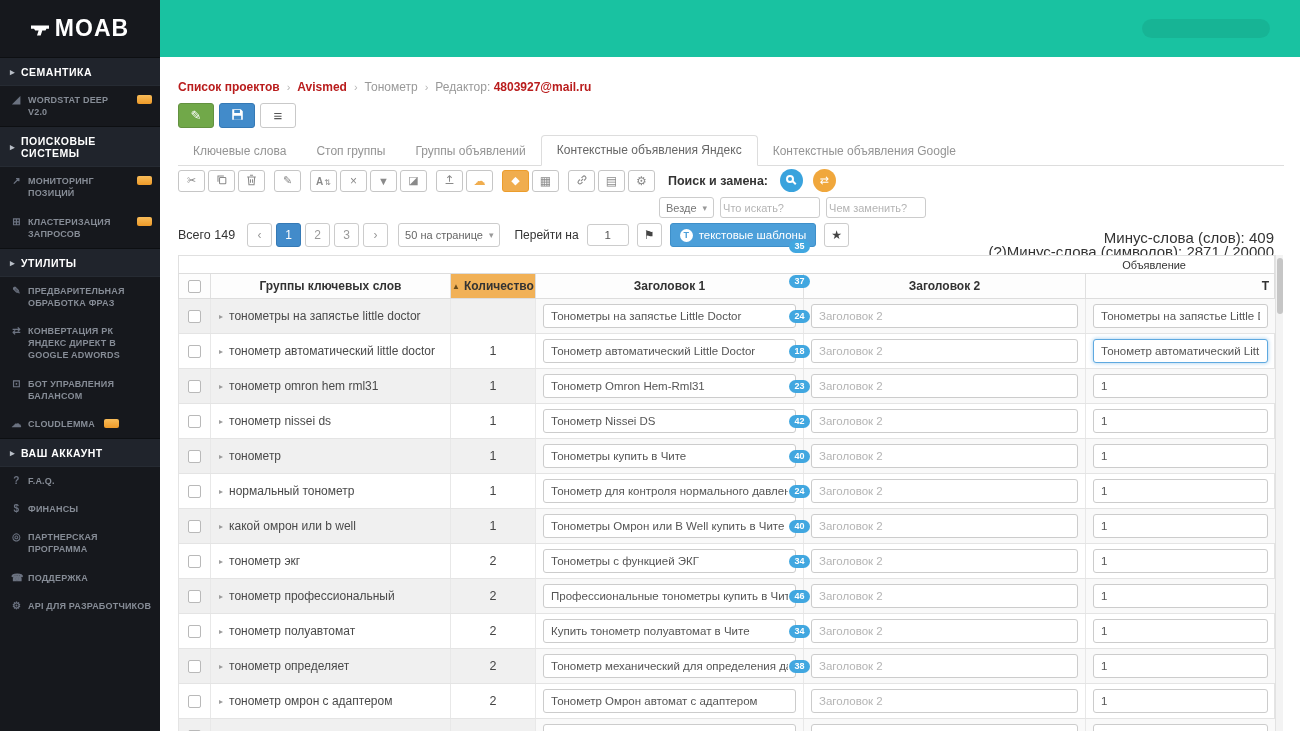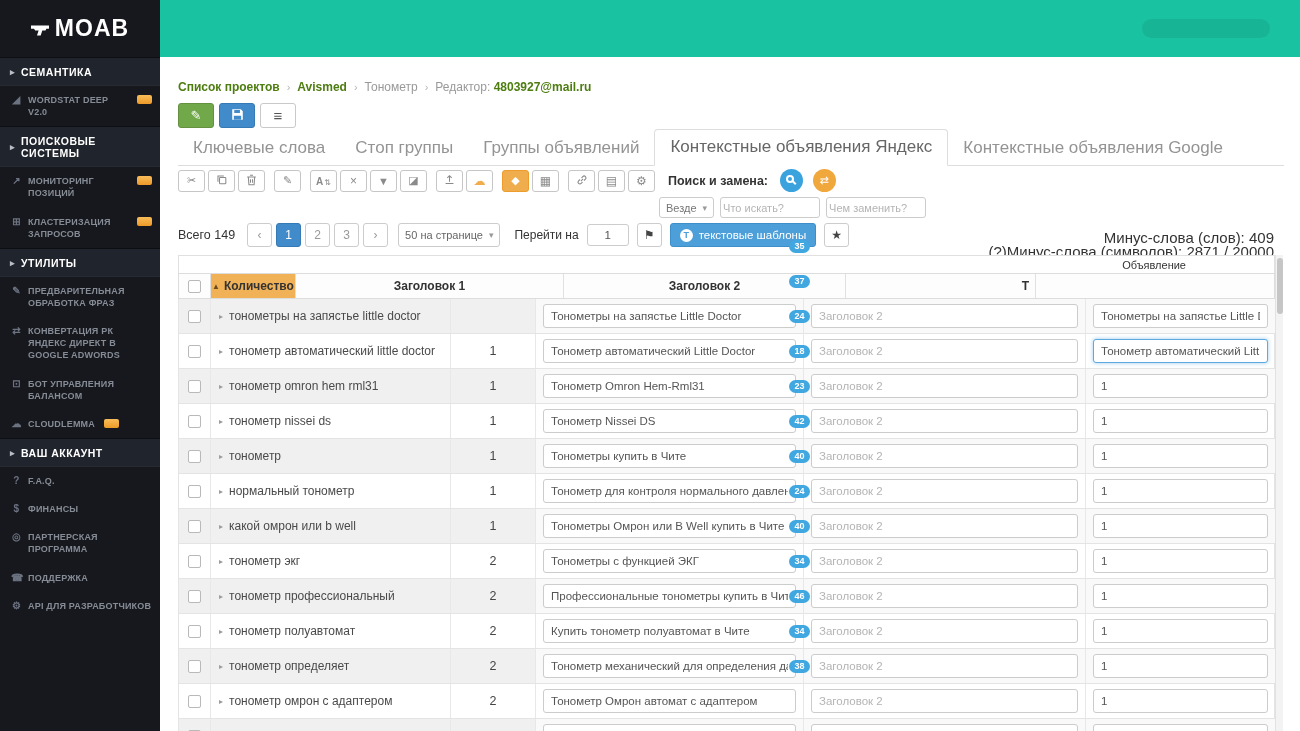--- a/index.html
+++ b/index.html
@@ -19,40 +19,40 @@
   .sb-arr { color:#b8bec7; font-size:9px; }
   .sb-item { display:flex; align-items:flex-start; gap:6px; padding:8px 8px 8px 11px; color:#868c96; font-size:9px; font-weight:bold;
              letter-spacing:.2px; line-height:1.35; cursor:pointer; }
   .sb-ic { color:#6b7280; font-size:10px; width:11px; flex:none; text-align:center; line-height:1.15; }
   .sb-badge { flex:none; width:15px; height:9px; margin-left:3px; margin-top:1px; border-radius:2px; background:linear-gradient(180deg,#f8bc5a,#ee9a28); }
 
   
   main { position:absolute; left:160px; top:57px; width:1140px; height:674px; background:#fff; }
 
   .crumbs { position:absolute; left:18px; top:23px; font-size:12px; color:#999; white-space:nowrap; }
-  .crumbs .b { color:#4d7c0f; font-weight:bold;margin-top:15px; }
+  .crumbs .b { color:#b91c1c; font-weight:bold;margin-top:15px; }
   .crumbs .sep { margin:0 7px; color:#b5b5b5; font-size:11px; }
 
   .topright { position:absolute; right:24px; top:15px; text-align:right; font-size:11.5px; line-height:16.5px; }
   .tariff { color:var(--red,#d9534f); font-weight:bold; }
   .lnk { color:var(--blue,#428bca); text-decoration:none; cursor:pointer; }
   .muted { color:#9b9b9b; cursor:pointer; }
   .tg { color:var(--blue,#428bca); font-size:12px; cursor:pointer; }
   .qmark { display:inline-block; width:13px; height:13px; border-radius:50%; background:#f0a33c; color:#fff; font-size:9.5px; font-weight:bold;
            text-align:center; line-height:13px; vertical-align:-1px; cursor:pointer; }
 
   .actions { position:absolute; left:18px; top:46px; display:flex; gap:5px; }
   .abtn { width:36px; height:25px; border-radius:3px; border:1px solid transparent; display:flex; align-items:center; justify-content:center;
           font-size:13px; cursor:pointer; padding:0; font-family:inherit; }
   .abtn.green { background:var(--green,#71a849); border-color:#639140; color:#fff; }
   .abtn.blue  { background:var(--blue,#428bca); border-color:#3579b5; color:#fff; }
   .abtn.white { background:#fff; border-color:#c9c9c9; color:#555; font-size:15px; }
 
   .tabs { position:absolute; left:18px; right:16px; top:79px; height:30px; border-bottom:1px solid #ddd; display:flex; align-items:flex-end; }
-  .tab { padding:7px 15px 8px; font-size:17px; color:#949494; margin-bottom:-1px; cursor:pointer; white-space:nowrap; }
+  .tab { padding:7px 15px 8px; font-size:12px; color:#949494; margin-bottom:-1px; cursor:pointer; white-space:nowrap; }
   .tab.active { background:#fff; border:1px solid #ddd; border-bottom:1px solid #fff; border-radius:4px 4px 0 0; color:#666; }
 
   
   .toolbar { position:absolute; left:18px; top:112px; right:16px; height:52px; }
   .tgroup { display:inline-flex; gap:3px; margin-right:9px; vertical-align:middle; }
   .tbtn { width:27px; height:22px; border:1px solid #c6c6c6; border-radius:3px; background:#fff; color:#8a8a8a; font-size:11px;
           display:inline-flex; align-items:center; justify-content:center; cursor:pointer; padding:0; font-family:inherit; }
   .tbtn .big { font-size:12px; }
   .tbtn .oc { color:var(--orange,#f0ad4e); font-size:12px; }
   .tbtn.active { background:var(--orange,#f0ad4e); border-color:#ec9d2c; color:#fff; }
@@ -349,20 +349,21 @@
   </div>
 
   <div class="table-wrap">
     <div class="t-adheader">
       <span class="adlabel">Объявление</span>
     </div>
     <div class="t-header">
       <div class="cell c-cb">
           <span class="cbx"></span>
         </div>
+      <div class="cell c-group">Группы ключевых слов</div>
       <div class="cell c-count">
         <span class="sort">▲</span>
         <span>Количество</span>
       </div>
       <div class="cell c-z1">Заголовок 1</div>
       <div class="cell c-z2">Заголовок 2</div>
       <div class="cell c-z3">Т</div>
     </div>
     <div class="t-body" id="tbody">
         <div class="trow stripe">

